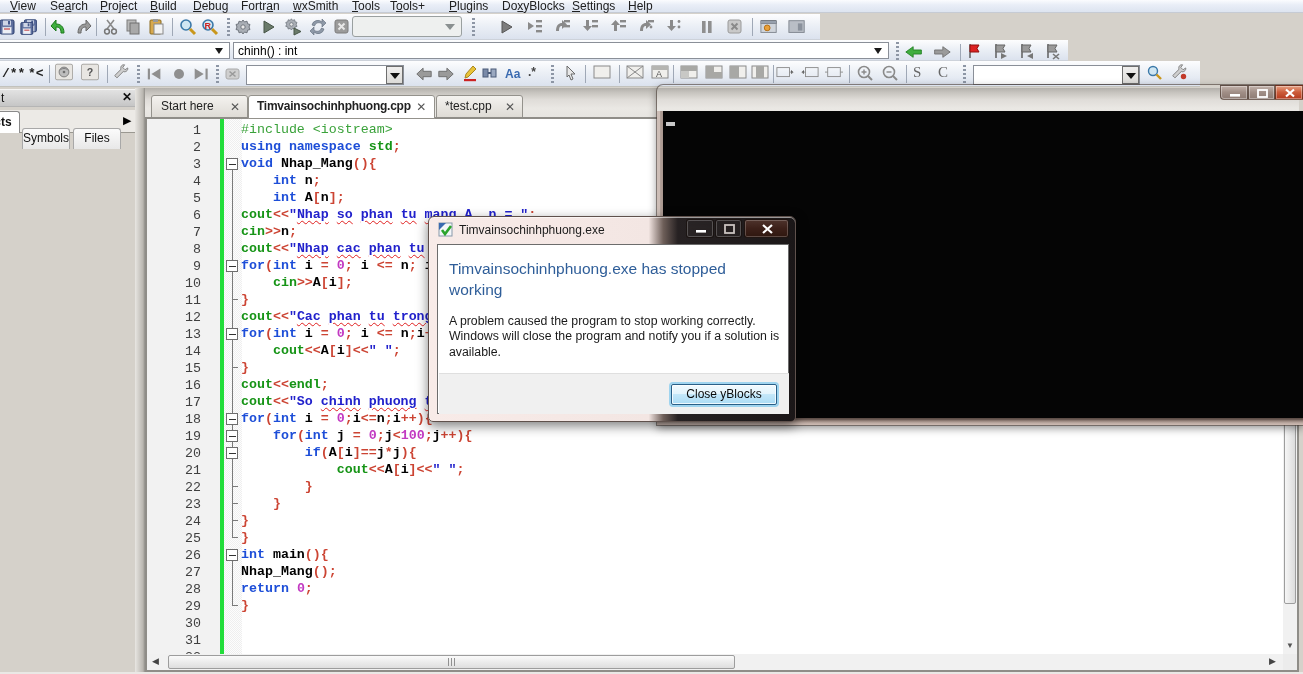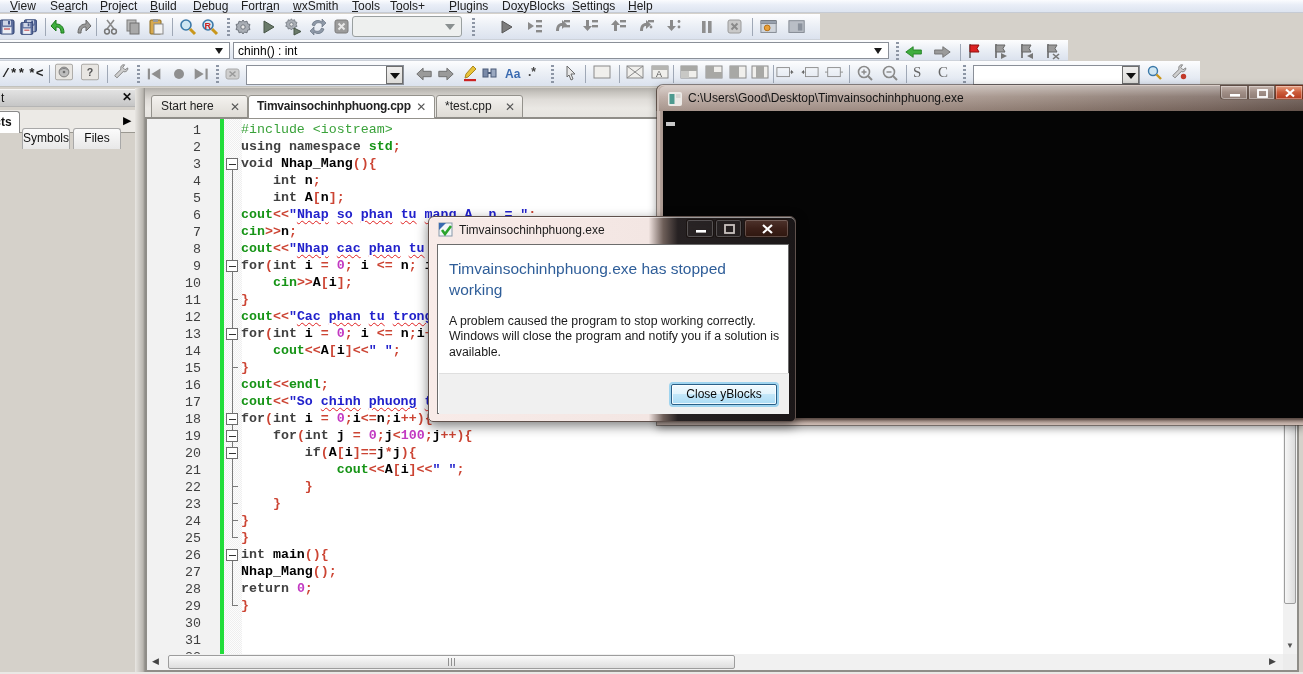--- a/index.html
+++ b/index.html
@@ -53,21 +53,21 @@
 #greenbar{left:220px;top:119px;width:4px;height:535px;background:#22dd3a;}
 #margin-fold{left:224px;top:119px;width:18px;height:535px;background:#fdfdfd;
   background-image:linear-gradient(45deg,#efefef 25%,transparent 25%,transparent 75%,#efefef 75%),
   linear-gradient(45deg,#efefef 25%,transparent 25%,transparent 75%,#efefef 75%);
   background-size:2px 2px;background-position:0 0,1px 1px;}
 #linenums{left:147px;top:122px;width:54px;font-family:"Liberation Mono",monospace;font-size:13.3px;
   line-height:17px;text-align:right;color:#3f3f3f;}
 #code{left:241px;top:121px;width:700px;font-family:"Liberation Mono",monospace;font-size:13.3px;
   line-height:17px;font-weight:bold;white-space:pre;color:#000;}
 #code .p{color:#3aa23a;font-weight:normal;}
-#code .k{color:#404040;}
+#code .k{color:#1d4ed8;}
 #code .g{color:#169416;}
 #code .o{color:#cc4433;}
 #code .n{color:#c239c2;}
 #code .s{color:#2121cc;}
 #code .s em{font-style:normal;text-decoration:underline;text-decoration-style:wavy;
   text-decoration-color:#e02020;text-decoration-thickness:1px;text-underline-offset:2px;}
 .foldline{position:absolute;width:1px;background:#7a7a7a;left:232px;}
 .foldtick{position:absolute;width:6px;height:1px;background:#7a7a7a;left:232px;}
 .foldbox{position:absolute;left:226px;width:12px;height:12px;background:#fff;border:1px solid #6e6e6e;}
 .foldbox:after{content:"";position:absolute;left:1.5px;top:4.5px;width:7px;height:1.2px;background:#333;}
@@ -633,29 +633,20 @@
   </div>
   <div id="hsb" class="abs">
     <span style="position:absolute;left:5px;top:2px;font-size:9px;color:#444;">◀</span>
     <div class="thumb"></div>
     <div class="grip"></div>
     <span style="position:absolute;left:1122px;top:2px;font-size:9px;color:#444;">▶</span>
   </div>
   <div id="sbcorner" class="abs"></div>
 
   <div id="console" class="abs">
-    <div id="con-title">
-        <div class="shade"></div>
-      <svg style="position:absolute;left:9px;top:6px;" width="14" height="14" viewBox="0 0 14 14">
-          <rect x="0" y="0" width="14" height="14" rx="2" fill="#eceae7"></rect>
-          <rect x="1.5" y="2" width="5" height="10" fill="#4e9a8f"></rect>
-          <rect x="8" y="2" width="4.5" height="4" fill="#d8d5d2"></rect>
-        </svg>
-      <span class="t">C:\Users\Good\Desktop\Timvainsochinhphuong.exe</span>
-    </div>
     <div class="conbtns">
       <div class="conbtn mn"><svg width="28" height="15">
             <rect x="9" y="8" width="10" height="2.6" fill="#fff"></rect>
           </svg></div>
       <div class="conbtn mx"><svg width="27" height="15">
             <rect x="9" y="4" width="9" height="7" fill="none" stroke="#fff" stroke-width="1.8"></rect>
           </svg></div>
       <div class="conbtn cl"><svg width="28" height="15">
             <path d="M10 3.5 L18 10.5 M18 3.5 L10 10.5" stroke="#fff" stroke-width="2.2"></path>
           </svg></div>

